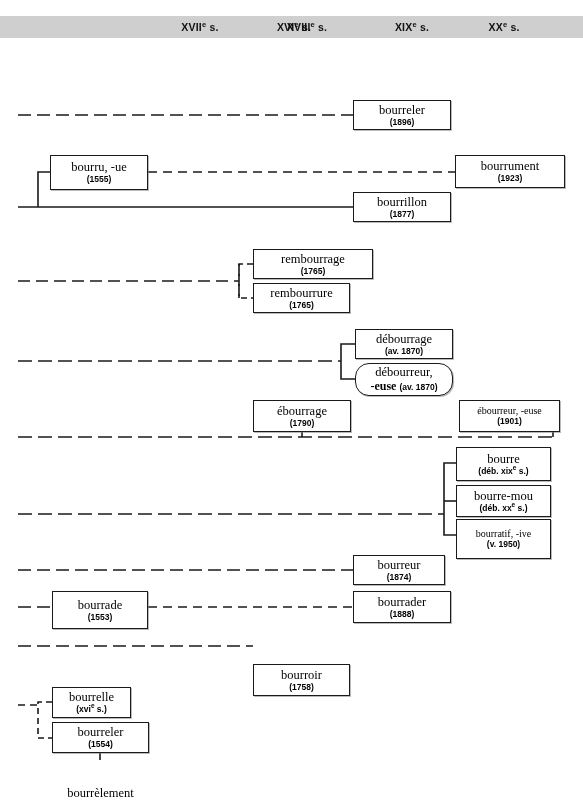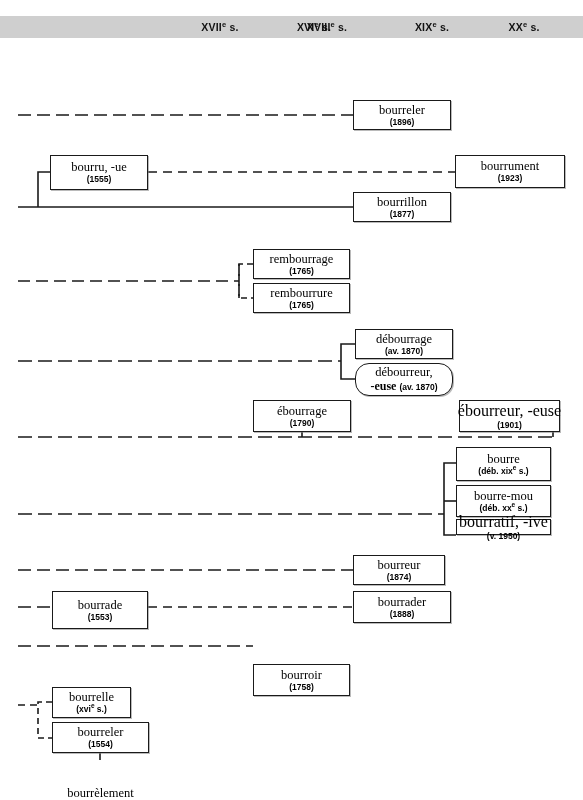--- a/index.html
+++ b/index.html
@@ -34,21 +34,20 @@
     height: 22px;
     line-height: 22px;
     font-family: "Liberation Sans", sans-serif;
     font-size: 10.5px;
     font-weight: bold;
     color: #111111;
     letter-spacing: 0.2px;
     white-space: nowrap;
     transform: translateX(-50%);
     text-align: left;
-    margin-left: 20px;
   }
   .century-label sup {
     font-size: 7.5px;
     vertical-align: super;
     line-height: 0;
   }
   
   #connectors {
     position: absolute;
     left: 0;
@@ -96,21 +95,21 @@
   .node.inline2 .date {
     font-family: "Liberation Serif", serif;
     font-size: 12px;
     font-weight: bold;
   }
   .node.inline2 .date .dt {
     font-family: "Liberation Sans", sans-serif;
     font-size: 8.5px;
     font-weight: bold;
   }
-  .node.wide .word { font-size: 16px; }
+  .node.wide .word { font-size: 10px; }
 </style>
 </head>
 <body>
 
 <div id="page">
 
   <div id="century-header" style="background: rgb(207, 207, 207);">
       <div class="century-label" style="left: 294px;"><span>XVI</span><sup>e</sup><span> s.</span></div>
       <div class="century-label" style="left: 200px;"><span>XVII</span><sup>e</sup><span> s.</span></div>
       <div class="century-label" style="left: 307px;"><span>XVIII</span><sup>e</sup><span> s.</span></div>
@@ -163,21 +162,21 @@
         <div class="date">(1555)</div>
       </div>
       <div class="node" style="left: 455px; top: 155px; width: 110px; height: 33px; border-color: rgb(26, 26, 26); background: rgb(255, 255, 255);">
         <div class="word">bourrument</div>
         <div class="date">(1923)</div>
       </div>
       <div class="node" style="left: 353px; top: 192px; width: 98px; height: 30px; border-color: rgb(26, 26, 26); background: rgb(255, 255, 255);">
         <div class="word">bourrillon</div>
         <div class="date">(1877)</div>
       </div>
-      <div class="node" style="left: 253px; top: 249px; width: 97px; height: 30px; border-color: rgb(26, 26, 26); background: rgb(255, 255, 255);">
+      <div class="node" style="left: 253px; top: 249px; width: 120px; height: 30px; border-color: rgb(26, 26, 26); background: rgb(255, 255, 255);">
         <div class="word">rembourrage</div>
         <div class="date">(1765)</div>
       </div>
       <div class="node" style="left: 253px; top: 283px; width: 97px; height: 30px; border-color: rgb(26, 26, 26); background: rgb(255, 255, 255);">
         <div class="word">rembourrure</div>
         <div class="date">(1765)</div>
       </div>
       <div class="node" style="left: 355px; top: 329px; width: 98px; height: 30px; border-color: rgb(26, 26, 26); background: rgb(255, 255, 255);">
         <div class="word">débourrage</div>
         <div class="date">(av. 1870)</div>
@@ -195,21 +194,21 @@
         <div class="date">(1901)</div>
       </div>
       <div class="node" style="left: 456px; top: 447px; width: 95px; height: 34px; border-color: rgb(26, 26, 26); background: rgb(255, 255, 255);">
         <div class="word">bourre</div>
         <div class="date"><span>(déb. xix</span><sup>e</sup><span> s.)</span></div>
       </div>
       <div class="node" style="left: 456px; top: 485px; width: 95px; height: 32px; border-color: rgb(26, 26, 26); background: rgb(255, 255, 255);">
         <div class="word">bourre-mou</div>
         <div class="date"><span>(déb. xx</span><sup>e</sup><span> s.)</span></div>
       </div>
-      <div class="node wide" style="left: 456px; top: 519px; width: 95px; height: 16px; border-color: rgb(26, 26, 26); background: rgb(255, 255, 255);">
+      <div class="node wide" style="left: 456px; top: 519px; width: 95px; height: 40px; border-color: rgb(26, 26, 26); background: rgb(255, 255, 255);">
         <div class="word">bourratif, -ive</div>
         <div class="date">(v. 1950)</div>
       </div>
       <div class="node" style="left: 353px; top: 555px; width: 92px; height: 30px; border-color: rgb(26, 26, 26); background: rgb(255, 255, 255); text-align: right;">
         <div class="word">bourreur</div>
         <div class="date">(1874)</div>
       </div>
       <div class="node" style="left: 52px; top: 591px; width: 96px; height: 38px; border-color: rgb(26, 26, 26); background: rgb(255, 255, 255);">
         <div class="word">bourrade</div>
         <div class="date">(1553)</div>

